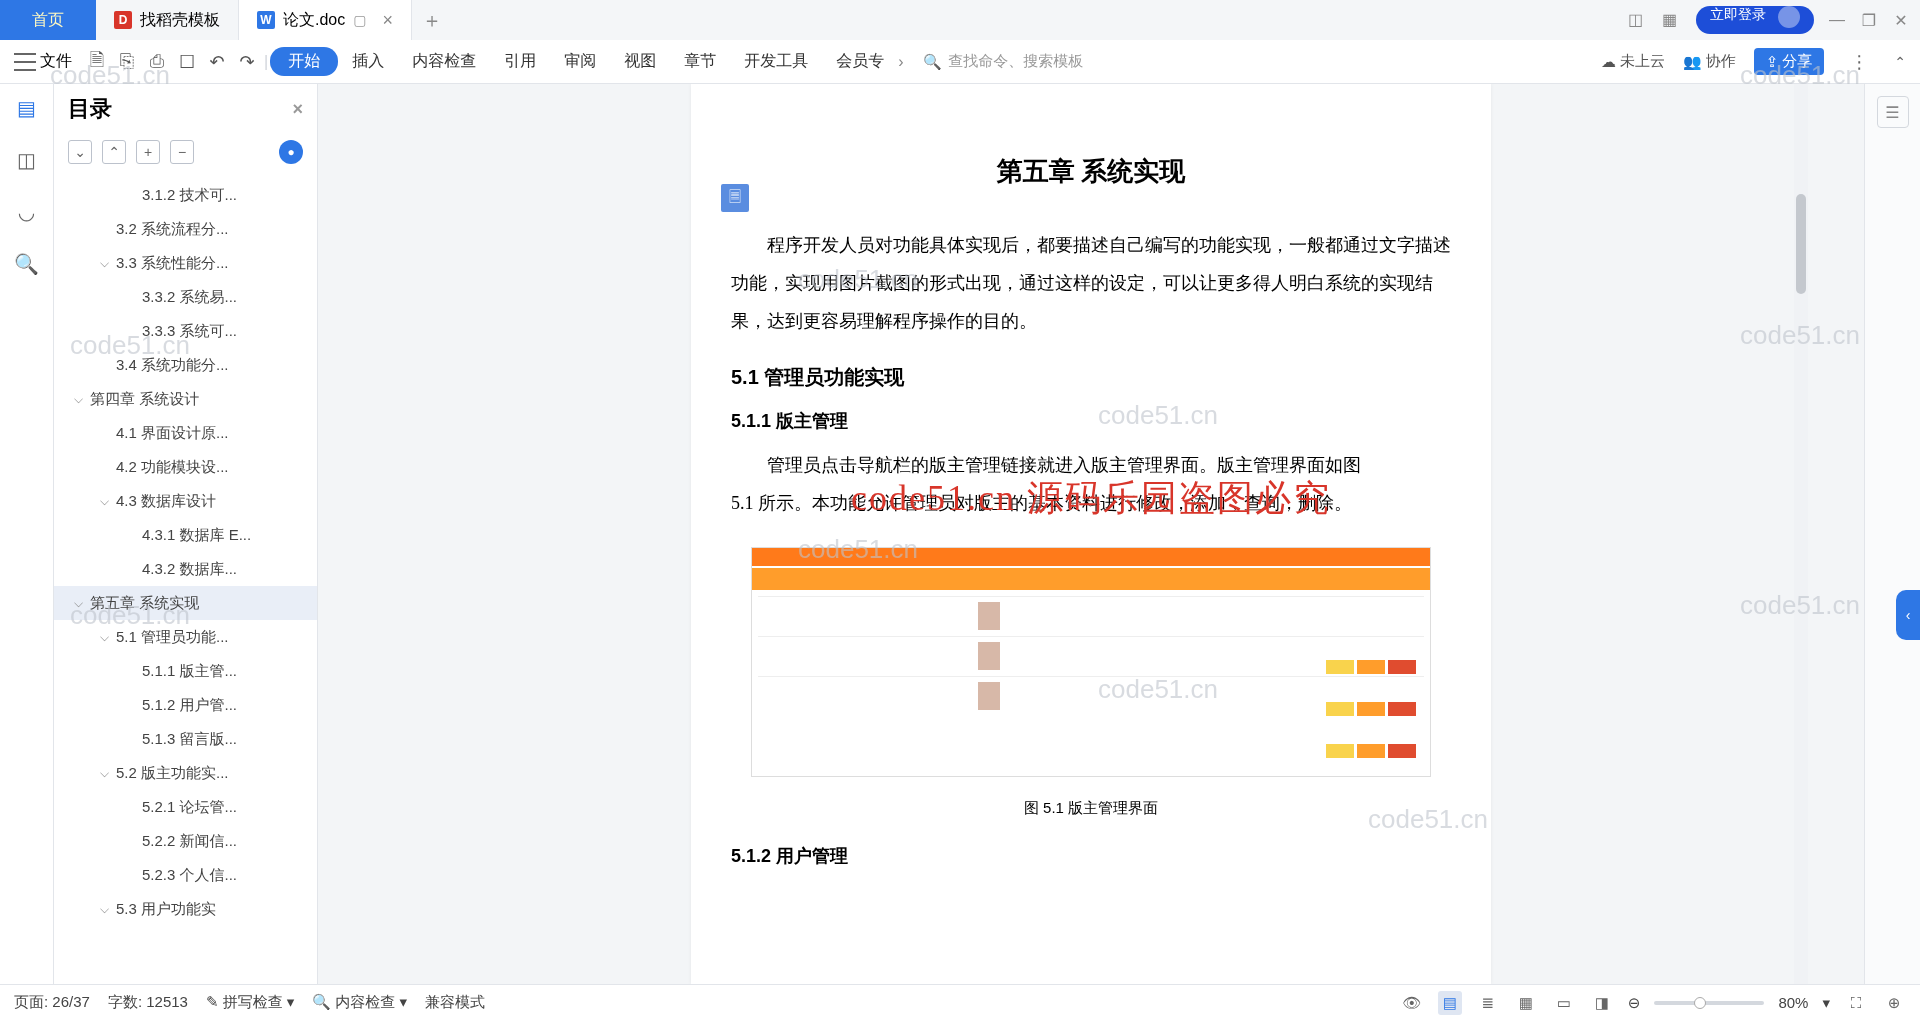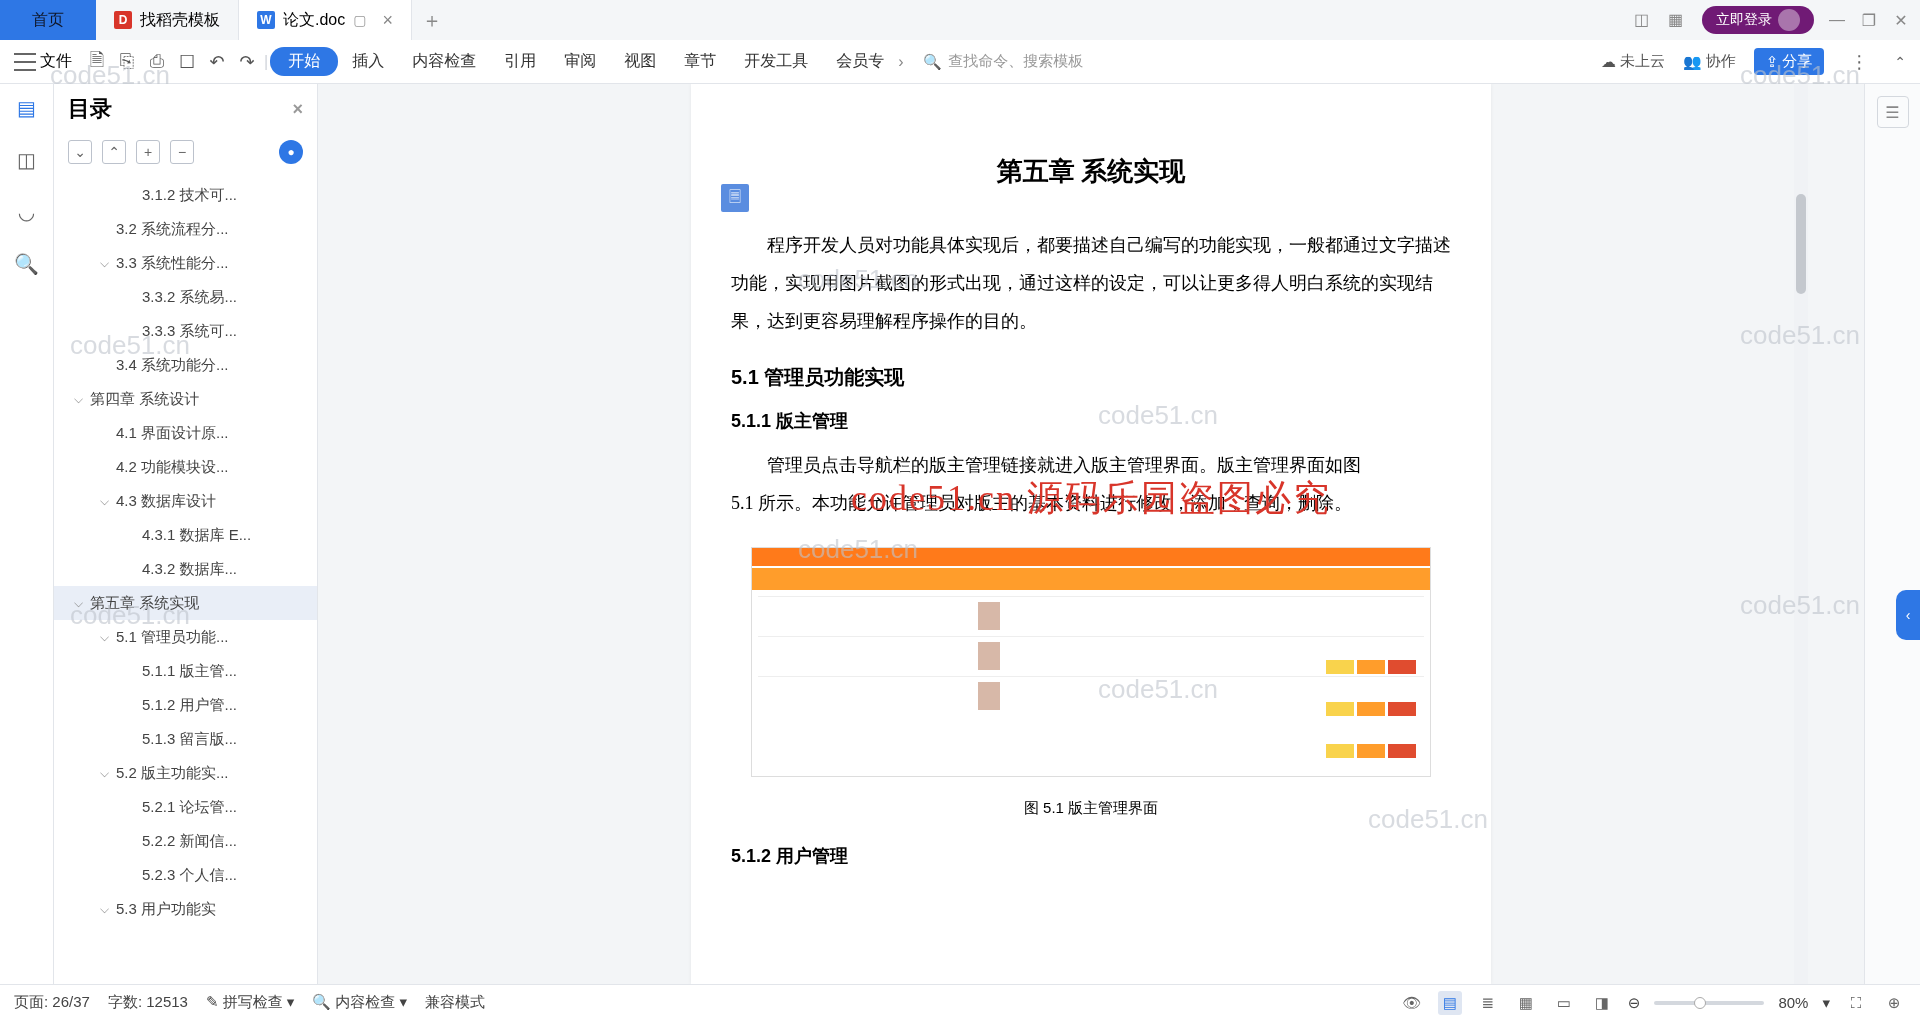--- a/index.html
+++ b/index.html
@@ -1,28 +1,28 @@
 <!DOCTYPE html>
 <html><head>
 <meta charset="utf-8">
 <style>
 * { margin: 0; padding: 0; box-sizing: border-box; font-family: "Microsoft YaHei", sans-serif; }
 body { width: 1920px; height: 1020px; background: #fff; overflow: hidden; position: relative; }
 
 
 .title-bar { height: 40px; background: #f4f6f8; display: flex; align-items: center; position: relative; }
-.tab-home { width: 96px; height: 40px; background: #2e77e5; color: #0f172a; display: flex; align-items: center; justify-content: center; font-size: 16px; }
+.tab-home { width: 96px; height: 40px; background: #2e77e5; color: #fef9c3; display: flex; align-items: center; justify-content: center; font-size: 16px; }
 .tab { height: 40px; padding: 0 18px; display: flex; align-items: center; gap: 8px; font-size: 16px; border-right: 1px solid #e2e5ea; }
 .tab.active { background: #fff; }
 .tab-icon-red { width: 18px; height: 18px; background: #d8352a; border-radius: 2px; display: flex; align-items: center; justify-content: center; color: #fff; font-size: 12px; font-weight: bold; }
 .tab-icon-blue { width: 18px; height: 18px; background: #2e77e5; border-radius: 2px; display: flex; align-items: center; justify-content: center; color: #fff; font-size: 12px; font-weight: bold; }
 .tab-close { color: #888; font-size: 18px; margin-left: 8px; }
 .tab-add { width: 40px; display: flex; align-items: center; justify-content: center; color: #888; font-size: 20px; }
 .title-right { position: absolute; right: 10px; display: flex; align-items: center; gap: 14px; }
-.login-btn { background: #701a75; color: #fff; border-radius: 14px; height: 28px; padding: 0 14px; display: flex; align-items: center; font-size: 14px; gap: 6px; }
+.login-btn { background: #1d4ed8; color: #fff; border-radius: 14px; height: 28px; padding: 0 14px; display: flex; align-items: flex-start; font-size: 14px; gap: 12px; }
 .login-avatar { width: 22px; height: 22px; background: #fff; border-radius: 50%; opacity: .4; }
 .win-btn { width: 18px; height: 18px; color: #888; display: flex; align-items: center; justify-content: center; }
 .icon-split, .icon-grid { width: 20px; height: 20px; color: #888; }
 
 
 .menu-bar { height: 44px; background: #fff; display: flex; align-items: center; border-bottom: 1px solid #e2e5ea; padding: 0 14px; }
 .hamburger-icon { width: 22px; height: 18px; display: flex; flex-direction: column; justify-content: space-between; margin-right:4px; }
 .hamburger-icon span { height: 2px; background: #666; }
 .menu-file { font-size: 16px; margin-right: 10px; }
 .tb-icon { width: 30px; height: 30px; display: flex; align-items: center; justify-content: center; color: #555; font-size: 18px; }

